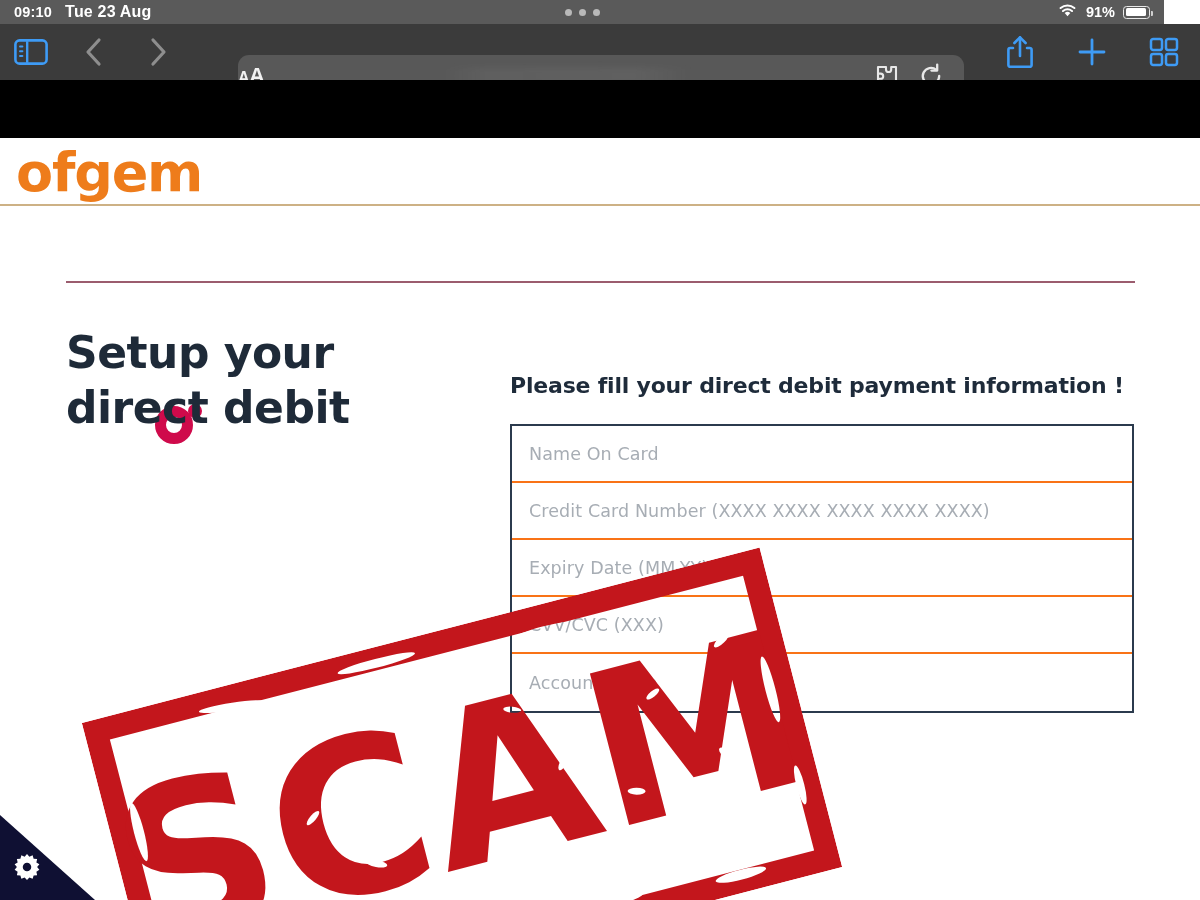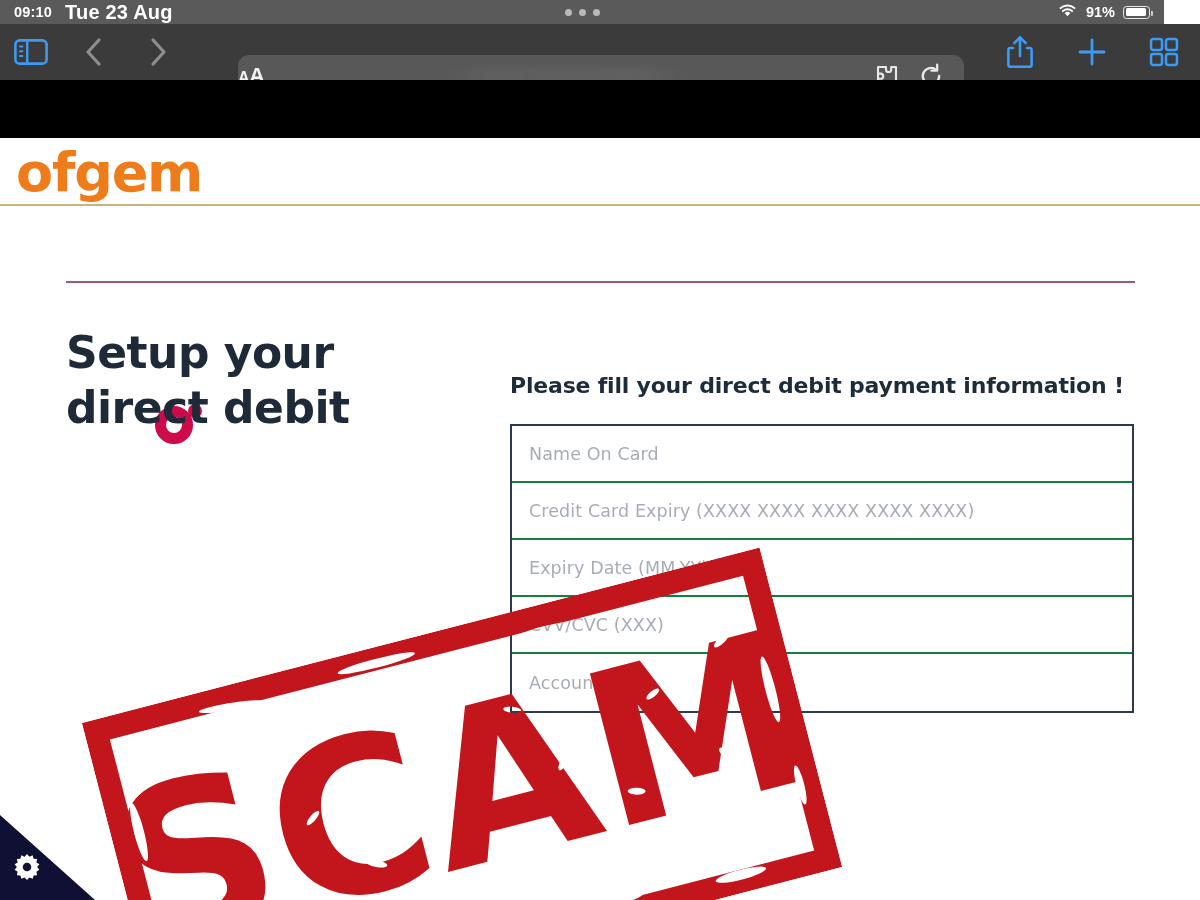--- a/index.html
+++ b/index.html
@@ -11,21 +11,21 @@
   }
 
   
   #status-bar{
     position:absolute; top:0; left:0; width:1164px; height:24px;
     background:#5a5a5a; color:#fff;
     display:flex; align-items:center;
   }
   .sb-left{ display:flex; align-items:center; gap:13px; padding-left:14px; }
   .sb-time{ font-size:14.5px; font-weight:bold; letter-spacing:.2px; }
-  .sb-date{ font-size:20px; font-weight:bold; letter-spacing:.2px; }
+  .sb-date{ font-size:16px; font-weight:bold; letter-spacing:.2px; }
   .sb-center{
     position:absolute; left:0; right:0; top:0; height:24px;
     display:flex; align-items:center; justify-content:center;
     pointer-events:none;
   }
   .sb-dots{ display:flex; gap:7px; }
   .sb-dots i{ width:7px; height:7px; border-radius:50%; background:#b9b9b9; display:block; }
   .sb-right{
     position:absolute; right:14px; top:0; height:24px;
     display:flex; align-items:center; gap:8px;
@@ -137,21 +137,21 @@
     font-family:"DejaVu Sans", sans-serif;
   }
   #payment-form{
     position:absolute; left:510px; top:286px;
     width:624px;
     border:2px solid #2b3a4d;
     background:#fff;
   }
   .form-field{
     height:57px; display:flex; align-items:center;
-    border-bottom:2px solid #15803d;
+    border-bottom:2px solid #f97316;
     background:#fff;
   }
   .form-field:last-child{ border-bottom:none; }
   .form-field .ph{
     padding-left:17px; font-size:17.5px; color:#a7adb4;
     font-family:"DejaVu Sans", sans-serif; letter-spacing:.1px;
   }
 
   
   #scam-stamp{
@@ -287,21 +287,21 @@
 
   <h1 id="page-title">Setup your direct debit</h1>
 
   <div id="form-heading">Please fill your direct debit payment information !</div>
 
   <div id="payment-form">
     <div class="form-field">
       <span class="ph">Name On Card</span>
     </div>
     <div class="form-field">
-      <span class="ph">Credit Card Expiry (XXXX XXXX XXXX XXXX XXXX)</span>
+      <span class="ph">Credit Card Number (XXXX XXXX XXXX XXXX XXXX)</span>
     </div>
     <div class="form-field">
       <span class="ph">Expiry Date (MM-YY)</span>
     </div>
     <div class="form-field">
       <span class="ph">CVV/CVC (XXX)</span>
     </div>
     <div class="form-field">
       <span class="ph">Account Setup</span>
     </div>

